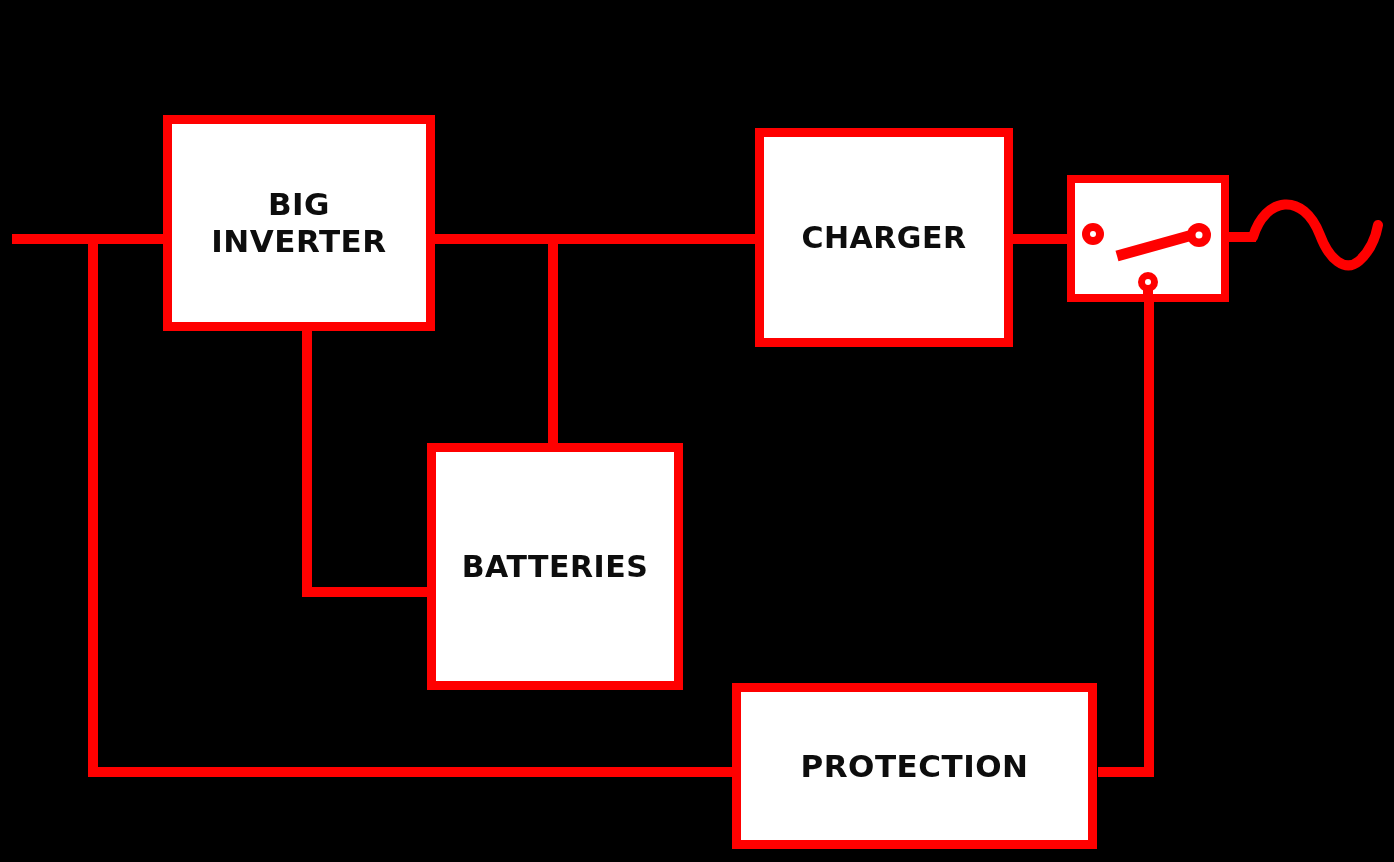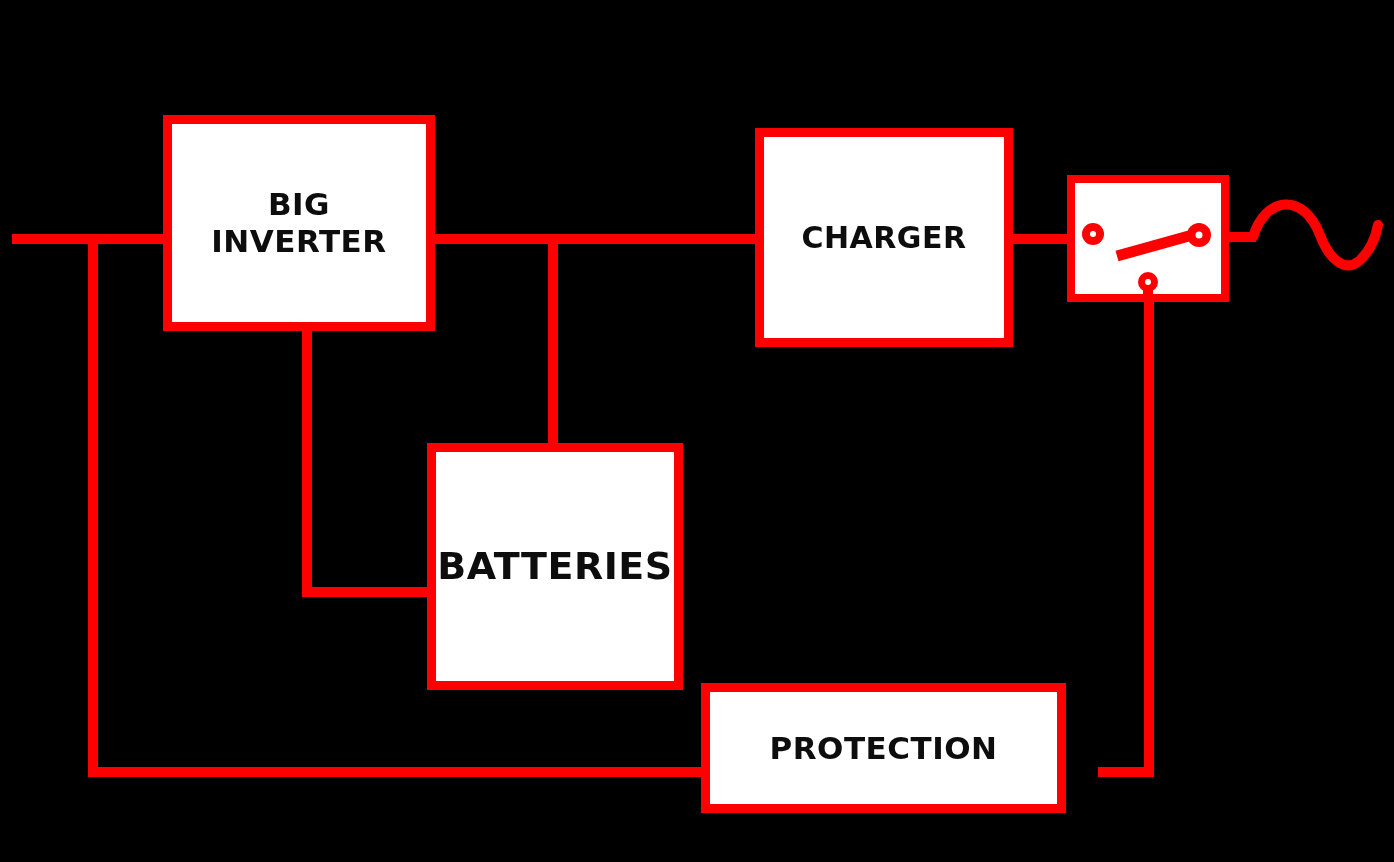--- a/index.html
+++ b/index.html
@@ -25,22 +25,22 @@
     display:flex;flex-direction:column;
     align-items:center;justify-content:center;
     text-align:center;
     color:var(--label);
     font-weight:bold;
     letter-spacing:0.5px;
   }
   .node .lbl{display:block;line-height:1.18;}
   #n-charger   {left:163px;top:115px;width:272px;height:216px;font-size:31px;align-items:center;}
   #n-inverter  {left:755px;top:128px;width:258px;height:219px;font-size:30px;}
-  #n-batteries {left:427px;top:443px;width:256px;height:247px;font-size:38px;}
-  #n-protection{left:701px;top:683px;width:365px;height:130px;font-size:31px;}
+  #n-batteries {left:427px;top:443px;width:256px;height:247px;font-size:30px;}
+  #n-protection{left:732px;top:683px;width:365px;height:166px;font-size:31px;}
   #n-switch    {left:1067px;top:175px;width:162px;height:127px;border-width:8px;}
 
   #w-ac-in            {left:12px;  top:234px;width:151px;height:10px;}
   #w-left-drop        {left:88px;  top:234px;width:10px; height:543px;}
   #w-bottom           {left:88px;  top:767px;width:650px;height:10px;}
   #w-charger-inverter {left:435px; top:234px;width:320px;height:10px;}
   #w-bus-batteries    {left:548px; top:234px;width:10px; height:214px;}
   #w-charger-down     {left:302px; top:328px;width:10px; height:269px;}
   #w-charger-batt-h   {left:302px; top:587px;width:130px;height:10px;}
   #w-inverter-switch  {left:1013px;top:234px;width:58px; height:10px;}

